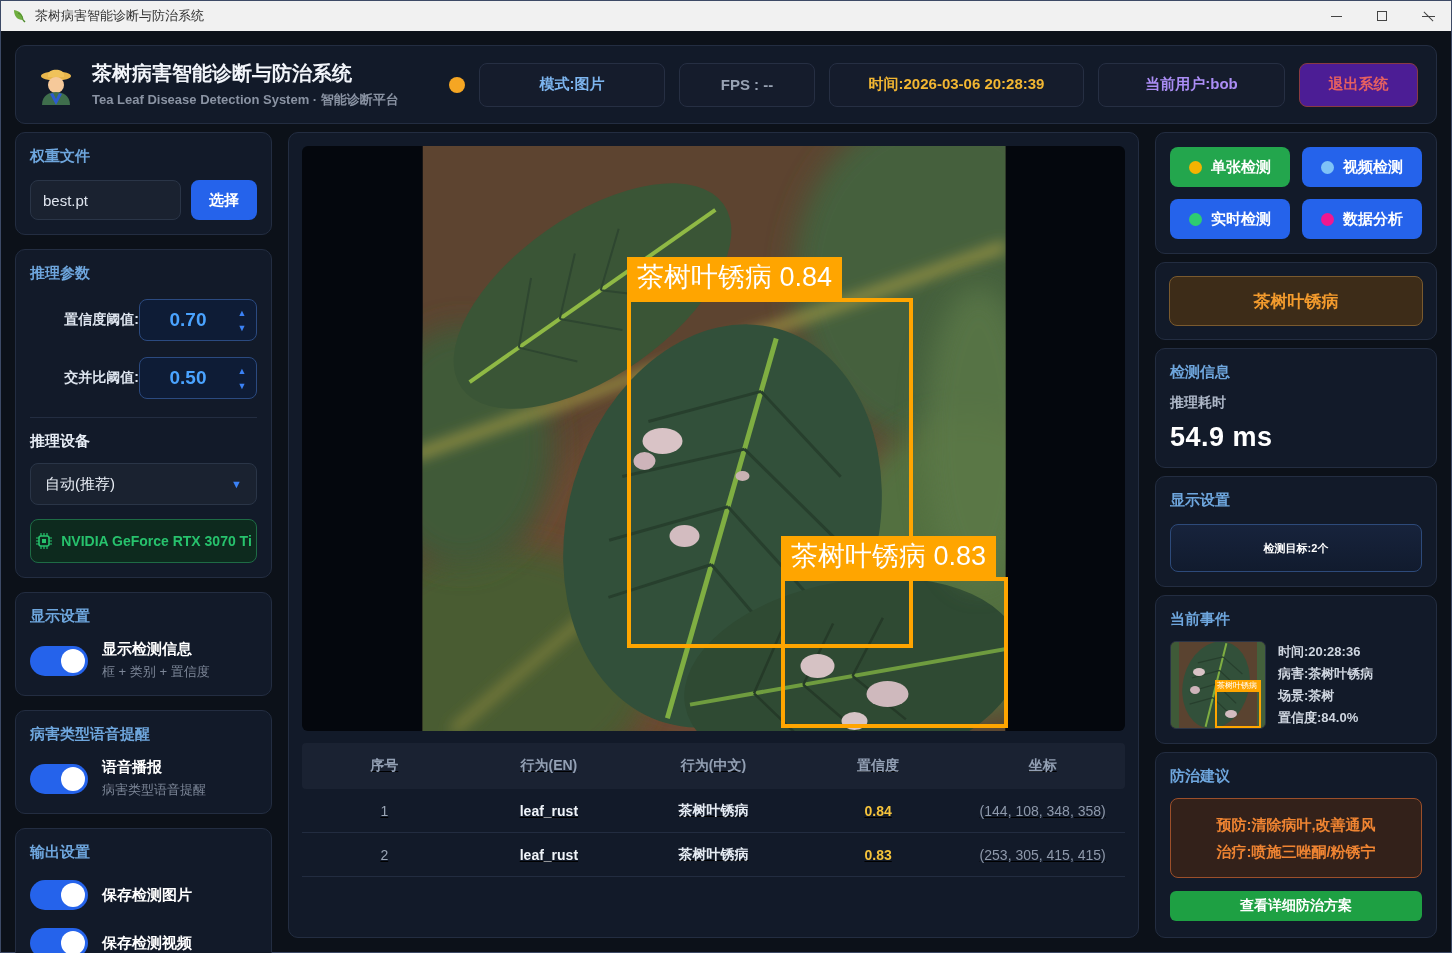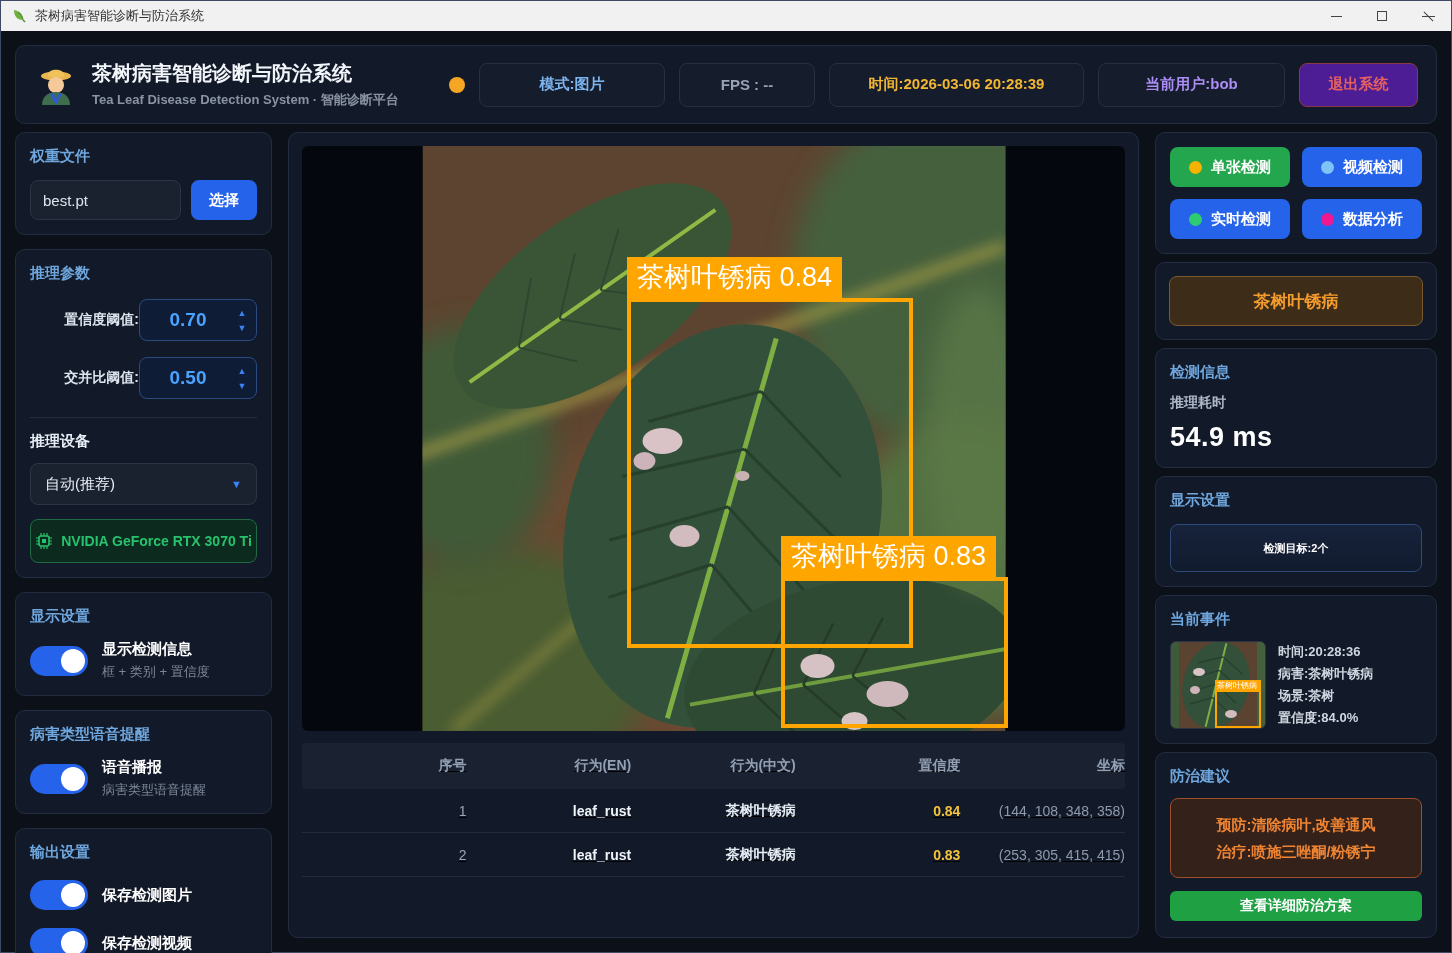--- a/index.html
+++ b/index.html
@@ -65,21 +65,21 @@
   .photo{position:absolute;top:0;bottom:0;left:50%;transform:translateX(-50%);width:583px;}
   .det-box{position:absolute;border:4px solid #ffa500;}
   .det-label{position:absolute;background:#ffa500;color:#fff;font-size:27px;line-height:41px;height:41px;padding:0 10px;white-space:nowrap;}
   .box1{left:325px;top:152px;width:286px;height:350px;}
   .lbl1{left:325px;top:111px;}
   .box2{left:479px;top:431px;width:227px;height:151px;}
   .lbl2{left:479px;top:390px;}
   .rtable{margin-top:12px;}
   .t-head{display:flex;background:#1a2232;height:46px;align-items:center;color:#93a0b4;font-size:14px;font-weight:bold;border-radius:4px;}
   .t-row{display:flex;height:44px;align-items:center;border-bottom:1px solid #222c40;font-size:14px;cursor:default;}
-  .tc{width:20%;text-align:right;}
+  .tc{width:20%;text-align:center;}
   .c-seq{color:#9aa5b5;}
   .c-en{color:#f0f4f9;font-weight:bold;}
   .c-zh{color:#e6ecf4;font-weight:bold;}
   .c-conf{color:#f5c33b;font-weight:bold;}
   .c-coord{color:#8e99ab;}
 
   
   .right-col{width:282px;flex:none;display:flex;flex-direction:column;gap:8px;}
   .rcard{padding:14px;}
   .actions-grid{display:grid;grid-template-columns:1fr 1fr;gap:12px;}

